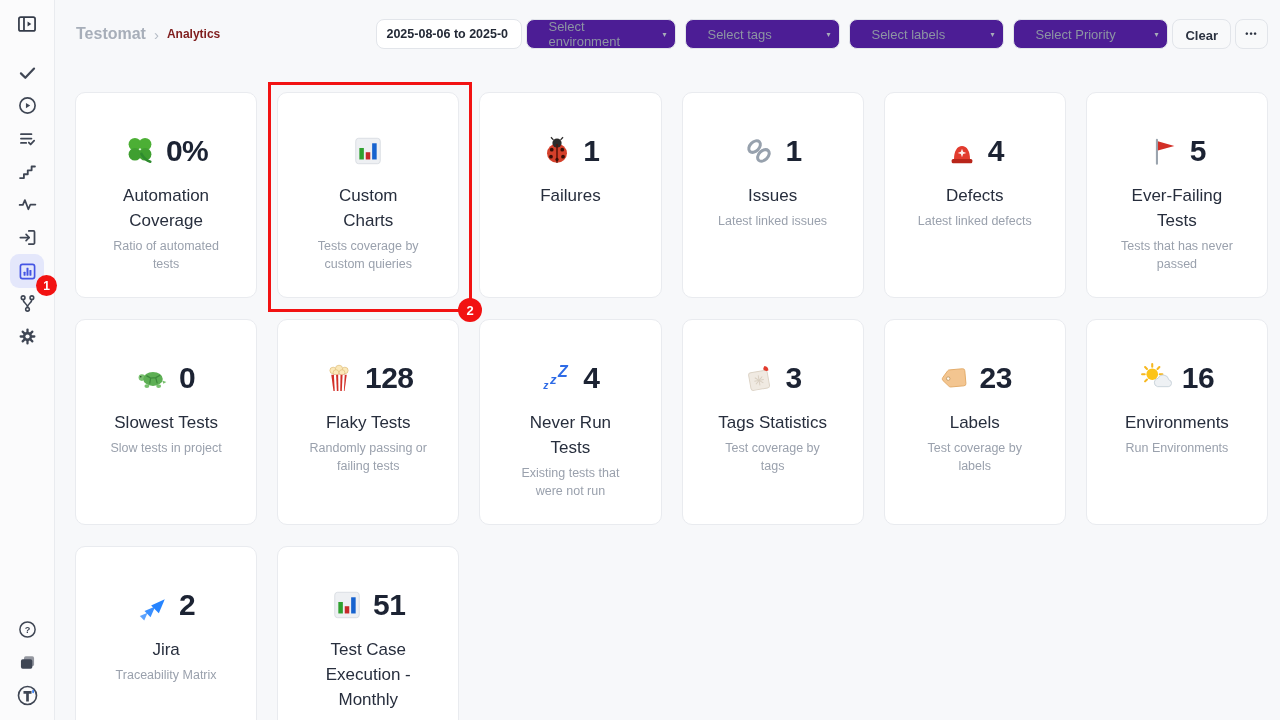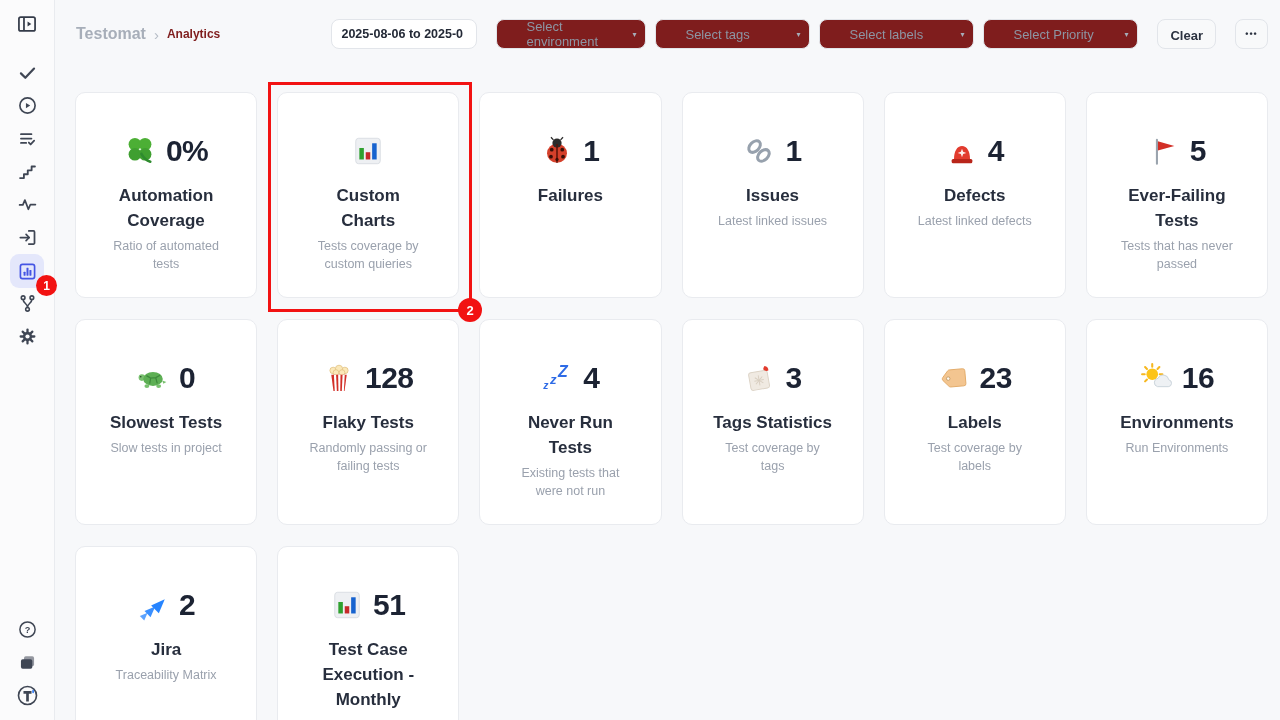--- a/index.html
+++ b/index.html
@@ -32,30 +32,30 @@
   }
   
   .topbar {
     position:absolute; left:56px; right:0; top:12px; height:44px;
     display:flex; align-items:center; padding:0 12px 0 20px;
   }
   .breadcrumb { display:flex; align-items:center; gap:8px; white-space:nowrap; }
   .crumb-project { font-size:16px; font-weight:700; color:#a7aeb9; cursor:pointer; }
   .crumb-sep { font-size:15px; color:#b5bcc6; }
   .crumb-page { font-size:12px; font-weight:700; color:#7f1d1d; }
-  .filters { margin-left:auto; display:flex; align-items:center; gap:19px; }
+  .filters { margin-left:auto; display:flex; align-items:center; gap:4px; }
   .date-input {
     width:146px; height:30px; background:#fff; border:1px solid #e2e5ea; border-radius:8px;
     font-family:"Liberation Sans", sans-serif; font-size:12.5px; font-weight:700; color:#232936;
     padding:0 9px; outline:none; white-space:nowrap; overflow:hidden;
   }
   .select {
-    height:30px; background:#7f1d1d; border:1px solid #e2e5ea; border-radius:8px;
+    height:30px; background:#4c1d95; border:1px solid #e2e5ea; border-radius:8px;
     display:flex; align-items:center; justify-content:space-between;
-    padding:0 9px 0 29px; cursor:pointer;
+    padding:0 9px 0 21px; cursor:pointer;
   }
   .select .ph { font-size:13px; color:#8d95a3; }
   .select .caret { font-size:8px; color:#a6adb8; margin-left:8px; }
   .btn-clear {
     height:30px; padding:8px 12px; background:#f8f9fa; border:1px solid #e2e5ea; border-radius:8px;
     font-family:"Liberation Sans", sans-serif; font-size:13px; font-weight:700; color:#2b3240; cursor:pointer;
   }
   .btn-more {
     height:30px; width:33px; background:#f8f9fa; border:1px solid #e2e5ea; border-radius:8px;
     font-size:9px; letter-spacing:1px; font-weight:700; color:#2b3240; cursor:pointer;
@@ -67,21 +67,21 @@
     display:grid; grid-template-columns:repeat(6, 1fr); column-gap:20px; row-gap:21px;
     grid-auto-rows:206px;
   }
   .card {
     background:#fff; border:1px solid #e9ebef; border-radius:10px;
     display:flex; flex-direction:column; align-items:center; text-align:center;
     padding-top:41px; cursor:pointer;
   }
   .card-head { display:flex; align-items:center; gap:10px; height:34px; }
   .card-value { font-size:30px; font-weight:700; color:#1c2333; letter-spacing:-0.5px; line-height:1; }
-  .card-title { margin-top:15px; font-size:17px; font-weight:700; color:#272e3d; line-height:25px; white-space:pre-line; }
+  .card-title { margin-top:15px; font-size:17px; font-weight:400; color:#272e3d; line-height:25px; white-space:pre-line; }
   .card-sub { margin-top:5px; font-size:12.5px; color:#9aa1ad; line-height:17.5px; white-space:pre-line; max-width:152px; }
   
   .annotation {
     position:absolute; left:268px; top:82px; width:204px; height:230px;
     border:3px solid #f21212; z-index:8; pointer-events:none;
   }
   .annotation-badge {
     position:absolute; right:-13px; bottom:-13px; width:24px; height:24px; border-radius:50%;
     background:#f21212; color:#fff; font-size:13px; font-weight:700;
     display:flex; align-items:center; justify-content:center;

